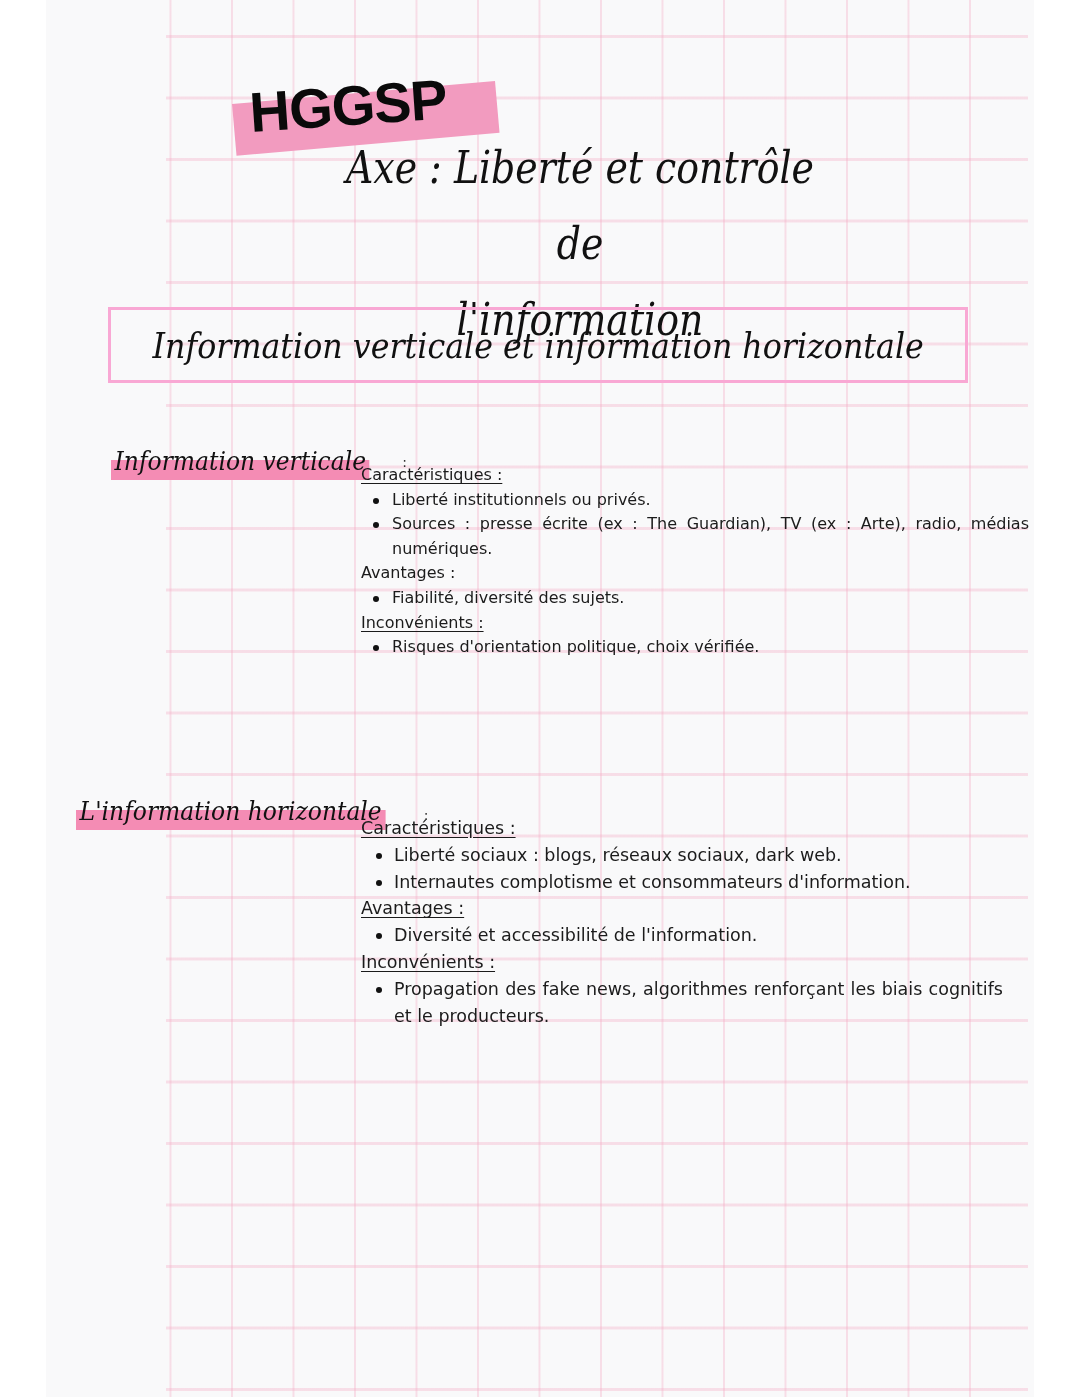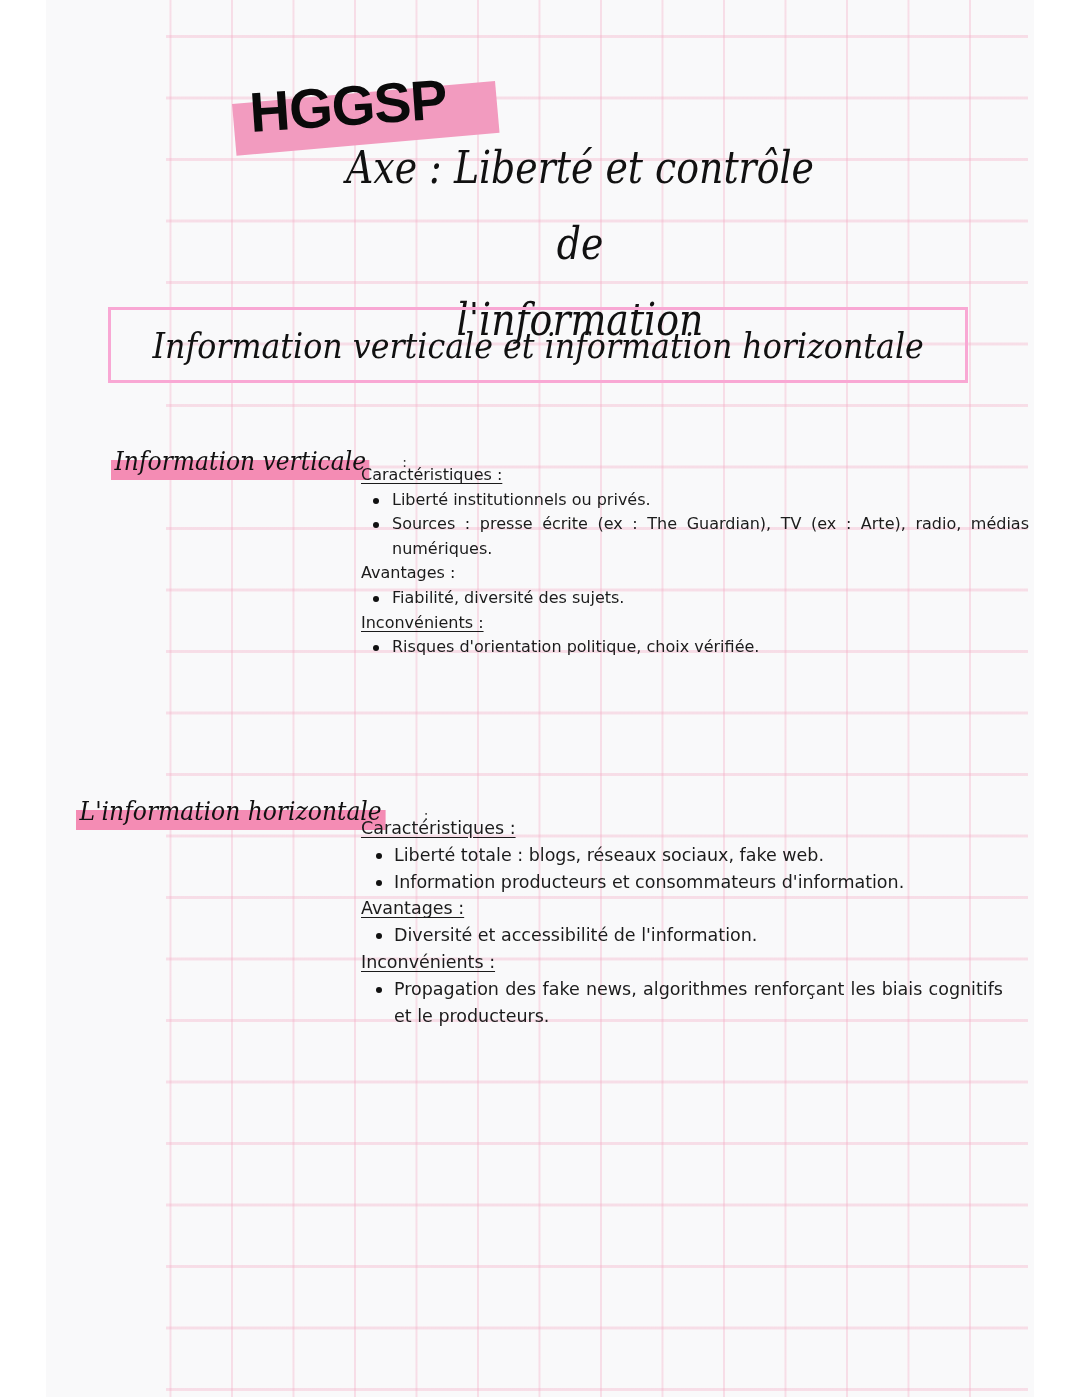--- a/index.html
+++ b/index.html
@@ -114,22 +114,22 @@
 </div>
 
 <div class="section-label" style="left:76px; top:796px;align-items:center;">
   <span class="label-hl script"><span>L'information horizontale</span></span>
   <span class="label-colon">:</span>
 </div>
 
 <div class="content h">
   <span class="heading">Caractéristiques :</span>
   <ul>
-    <li>Liberté totale : blogs, réseaux sociaux, fake web.</li>
-    <li>Information producteurs et consommateurs d'information.</li>
+    <li>Liberté sociaux : blogs, réseaux sociaux, dark web.</li>
+    <li>Internautes complotisme et consommateurs d'information.</li>
   </ul>
   <span class="heading">Avantages :</span>
   <ul>
     <li>Diversité et accessibilité de l'information.</li>
   </ul>
   <span class="heading">Inconvénients :</span>
   <ul>
     <li>Propagation des fake news, algorithmes renforçant les biais cognitifs et le producteurs.</li>
   </ul>
 </div>

